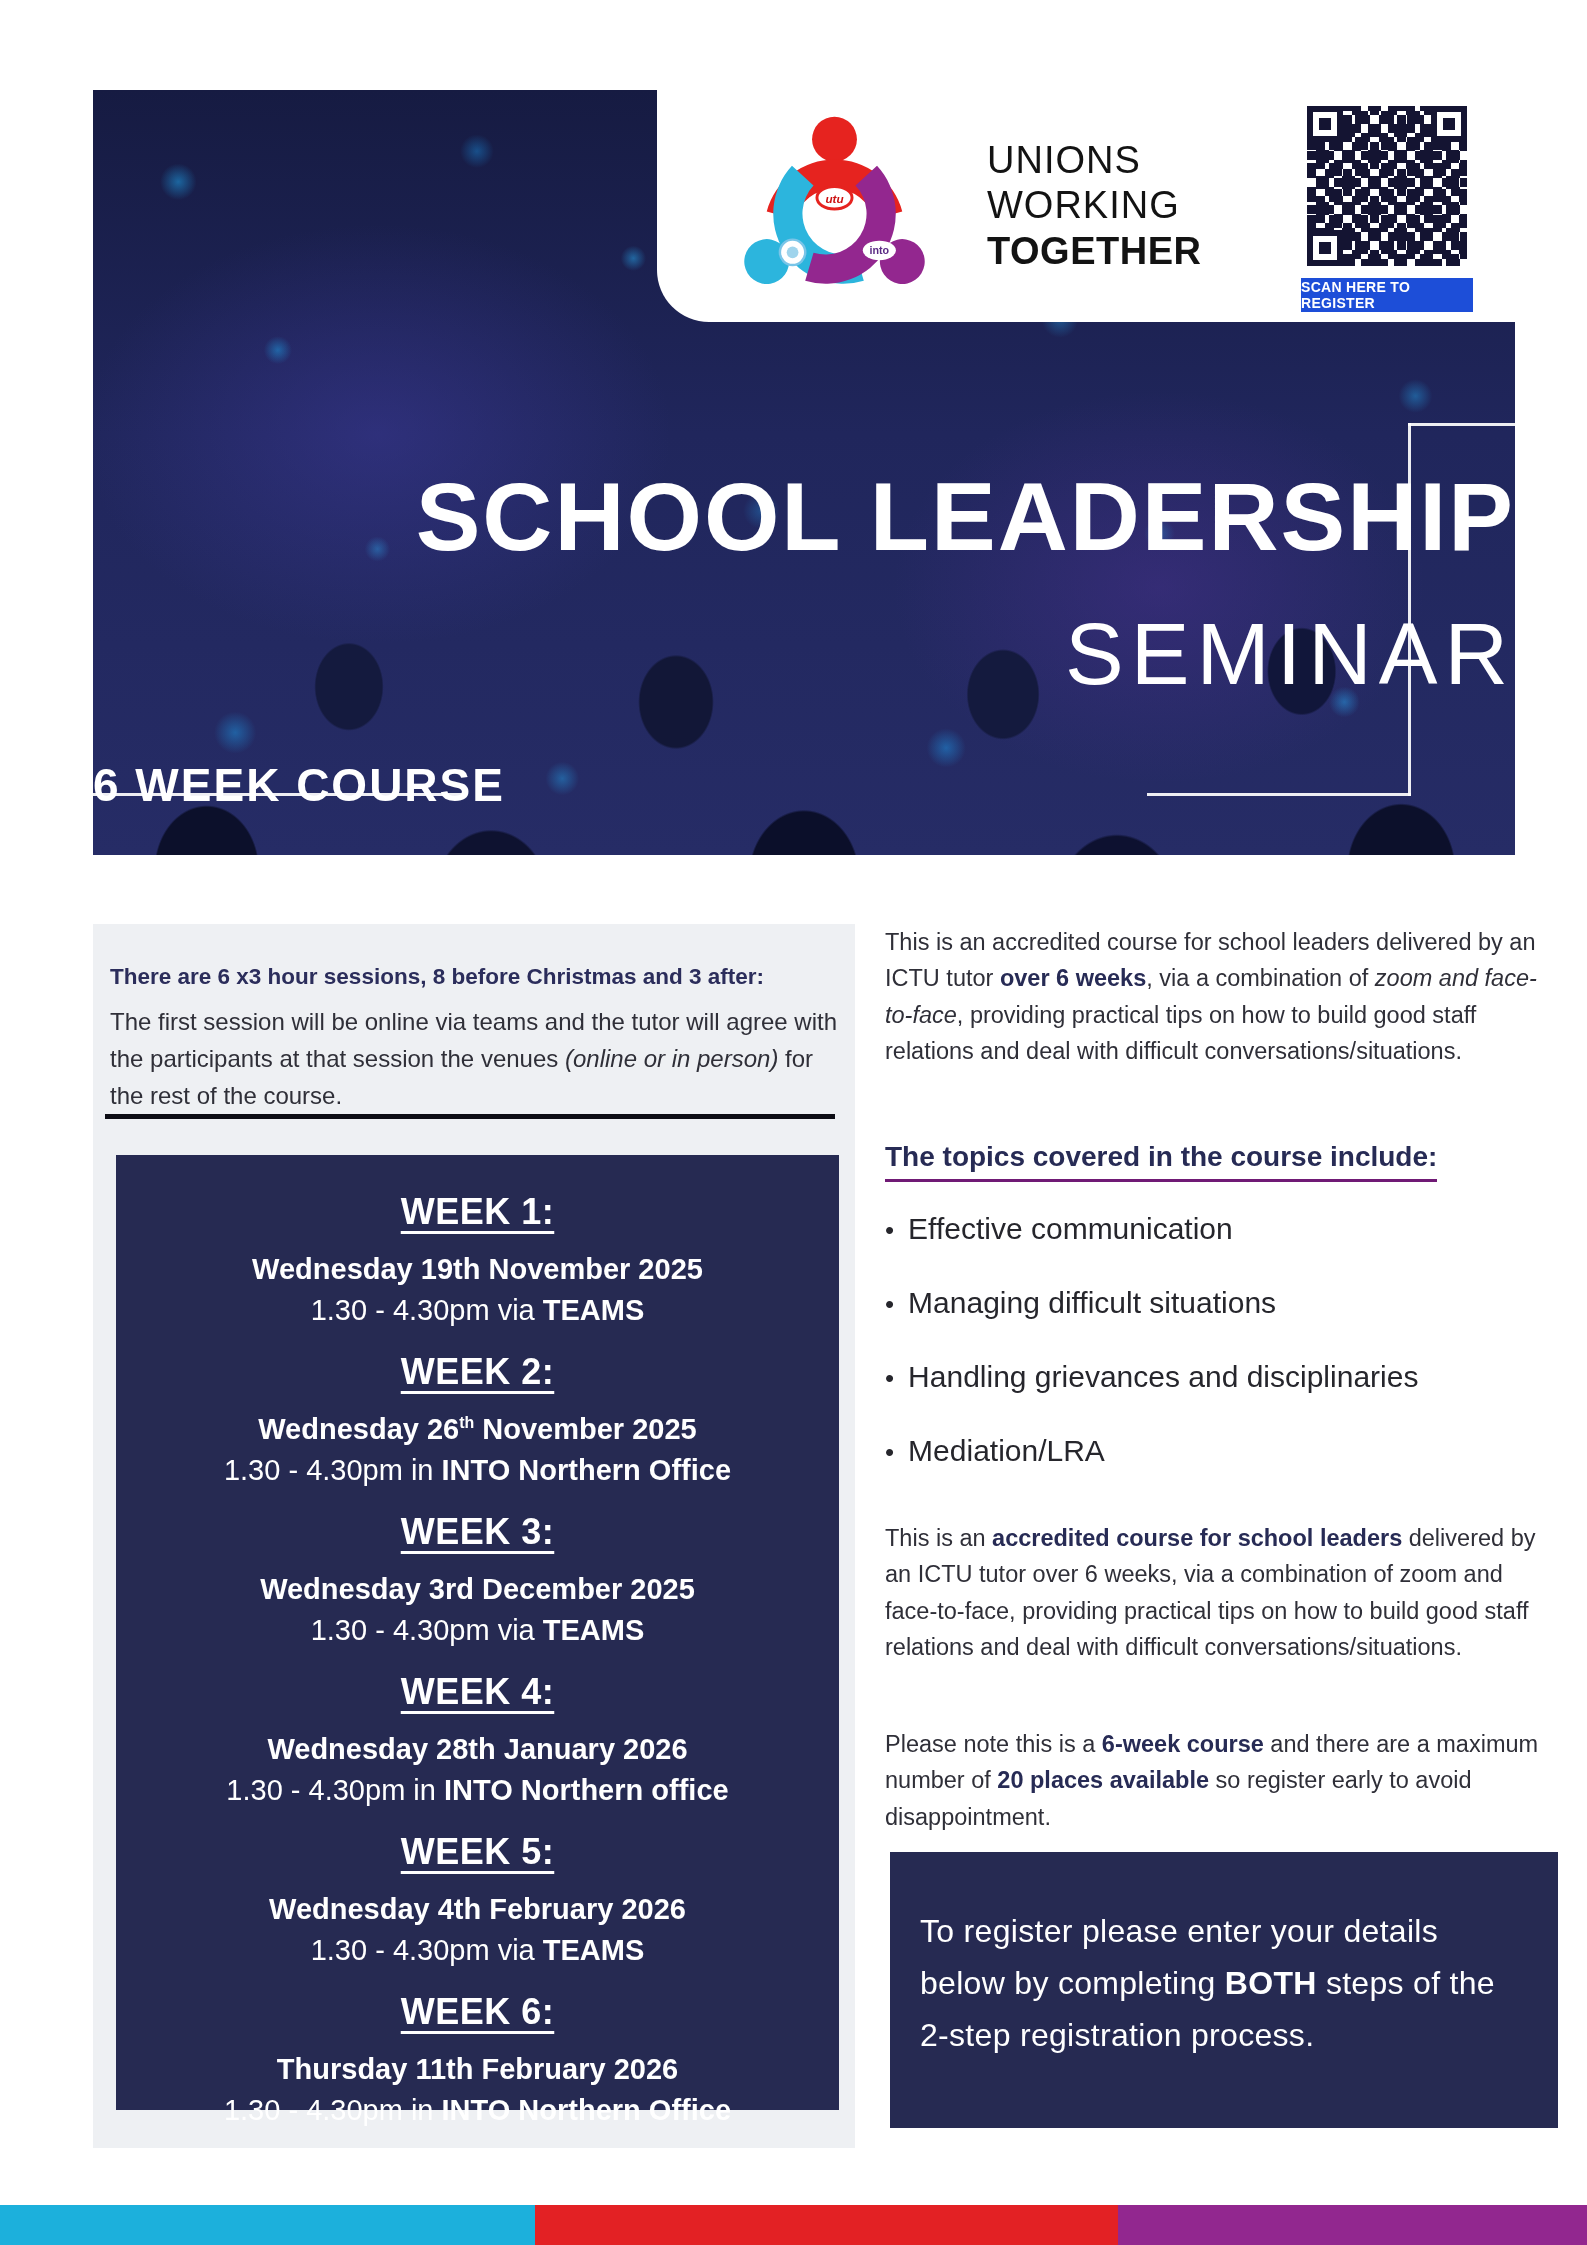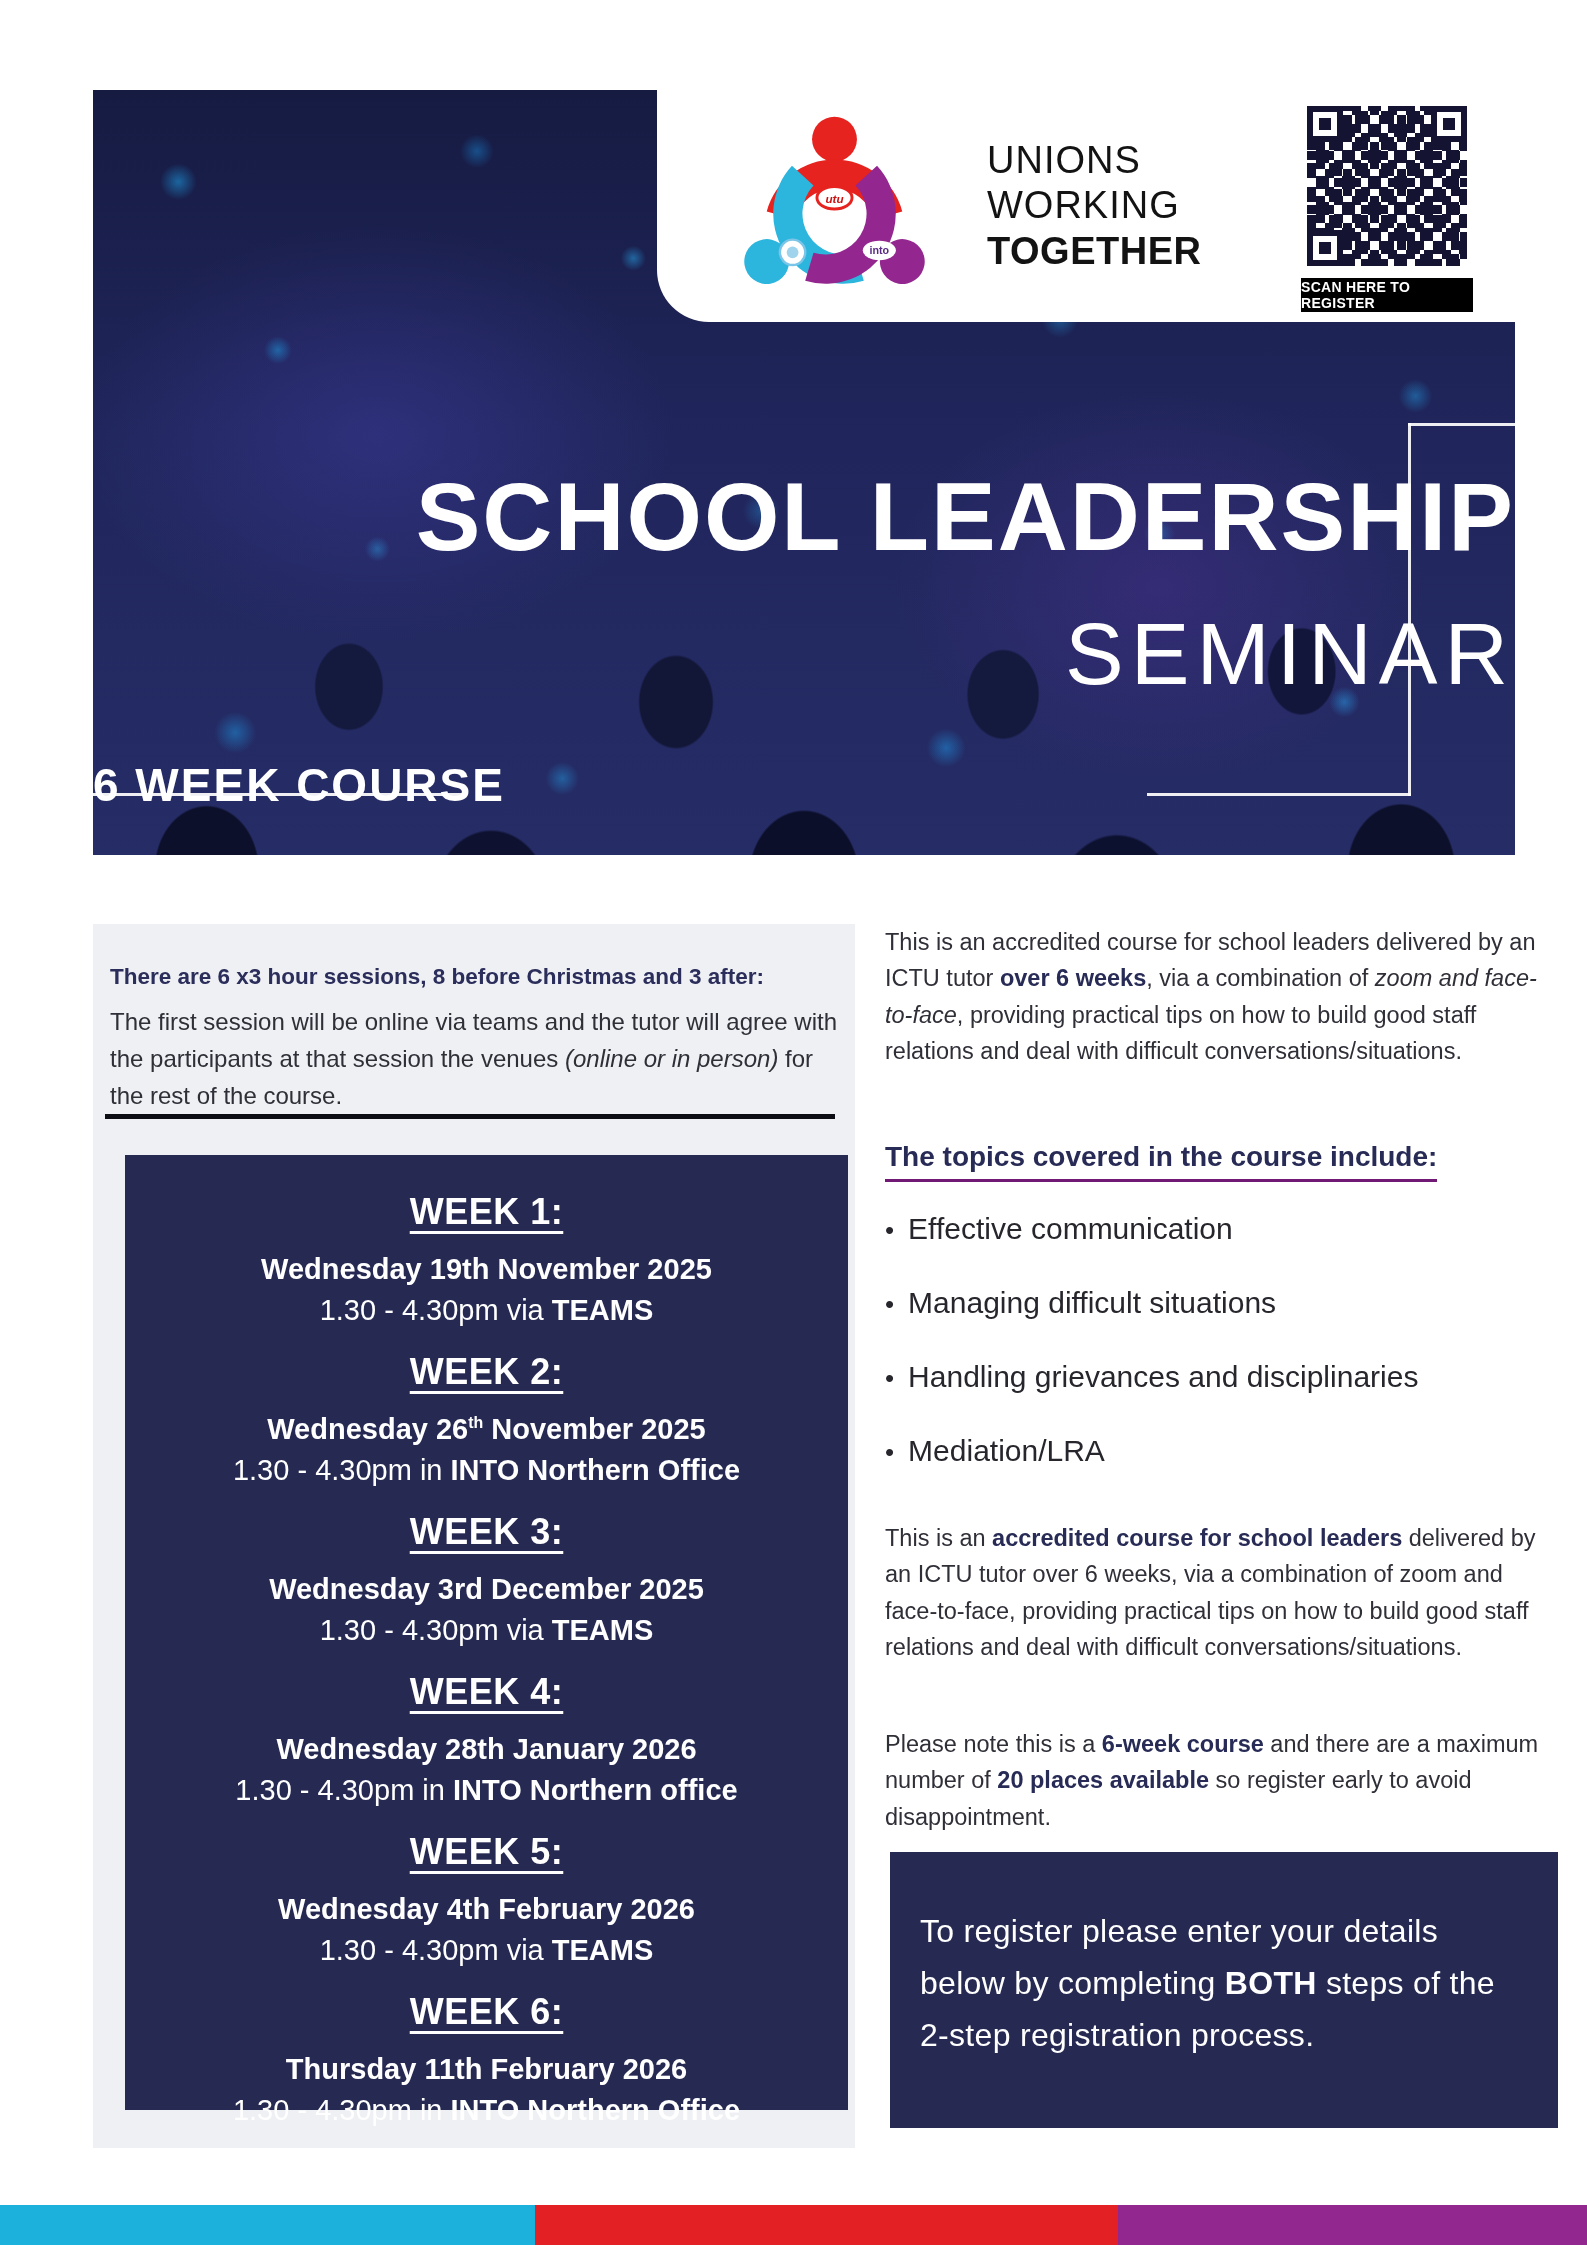--- a/index.html
+++ b/index.html
@@ -65,31 +65,31 @@
   }
   .qr-inner { position:relative; width:100%; height:100%;
     background:
       repeating-conic-gradient(#141432 0% 25%, transparent 0% 50%) 0px 0px / 18px 18px,
       repeating-conic-gradient(#141432 0% 25%, transparent 0% 50%) 9px 5px / 26px 26px,
       #ffffff;
   }
   .finder { position:absolute; width:36px; height:36px; border:6px solid #141432; background:#fff; }
   .finder::after { content:""; position:absolute; left:6px; top:6px; width:12px; height:12px; background:#141432; }
   .finder.tl { left:0; top:0; } .finder.tr { right:0; top:0; } .finder.bl { left:0; bottom:0; }
-  .qr-caption { margin-top:6px; height:34px; background:#000000; color:#fff;
+  .qr-caption { margin-top:6px; height:34px; background:#1d4ed8; color:#fff;
     display:flex; align-items:center; justify-content:center;
     font-size:14px; font-weight:700; letter-spacing:.3px; }
 
   
   .left-panel { position:absolute; left:93px; top:924px; width:762px; height:1224px; background:#eef0f3; }
   .intro { position:absolute; left:17px; top:36px; width:728px; color:#2f2f38; }
   .intro-heading { font-size:22.5px; font-weight:700; color:#2b2d5b; line-height:1.55; }
   .intro-body { margin-top:8px; font-size:24px; line-height:1.55; }
   .divider { position:absolute; left:12px; top:190px; width:730px; height:5px; background:#0d0d15; }
-  .weeks-panel { position:absolute; left:32px; top:231px; width:723px; height:955px;
+  .weeks-panel { position:absolute; left:23px; top:231px; width:723px; height:955px;
     background:#262a52; color:#fff; text-align:center; padding-top:36px; }
   .week-block { margin-bottom:24px; }
   .week-label { font-size:36px; font-weight:700; letter-spacing:.5px;
     text-decoration:underline; text-decoration-thickness:3px; text-underline-offset:7px;
     margin-bottom:20px; }
   .week-date { font-size:29px; font-weight:700; margin-bottom:8px; }
   .week-time { font-size:29px; font-weight:400; margin-bottom:4px; }
   .week-time b { font-weight:700; }
   .sup { font-size:.55em; vertical-align:super; font-weight:700; }
 

